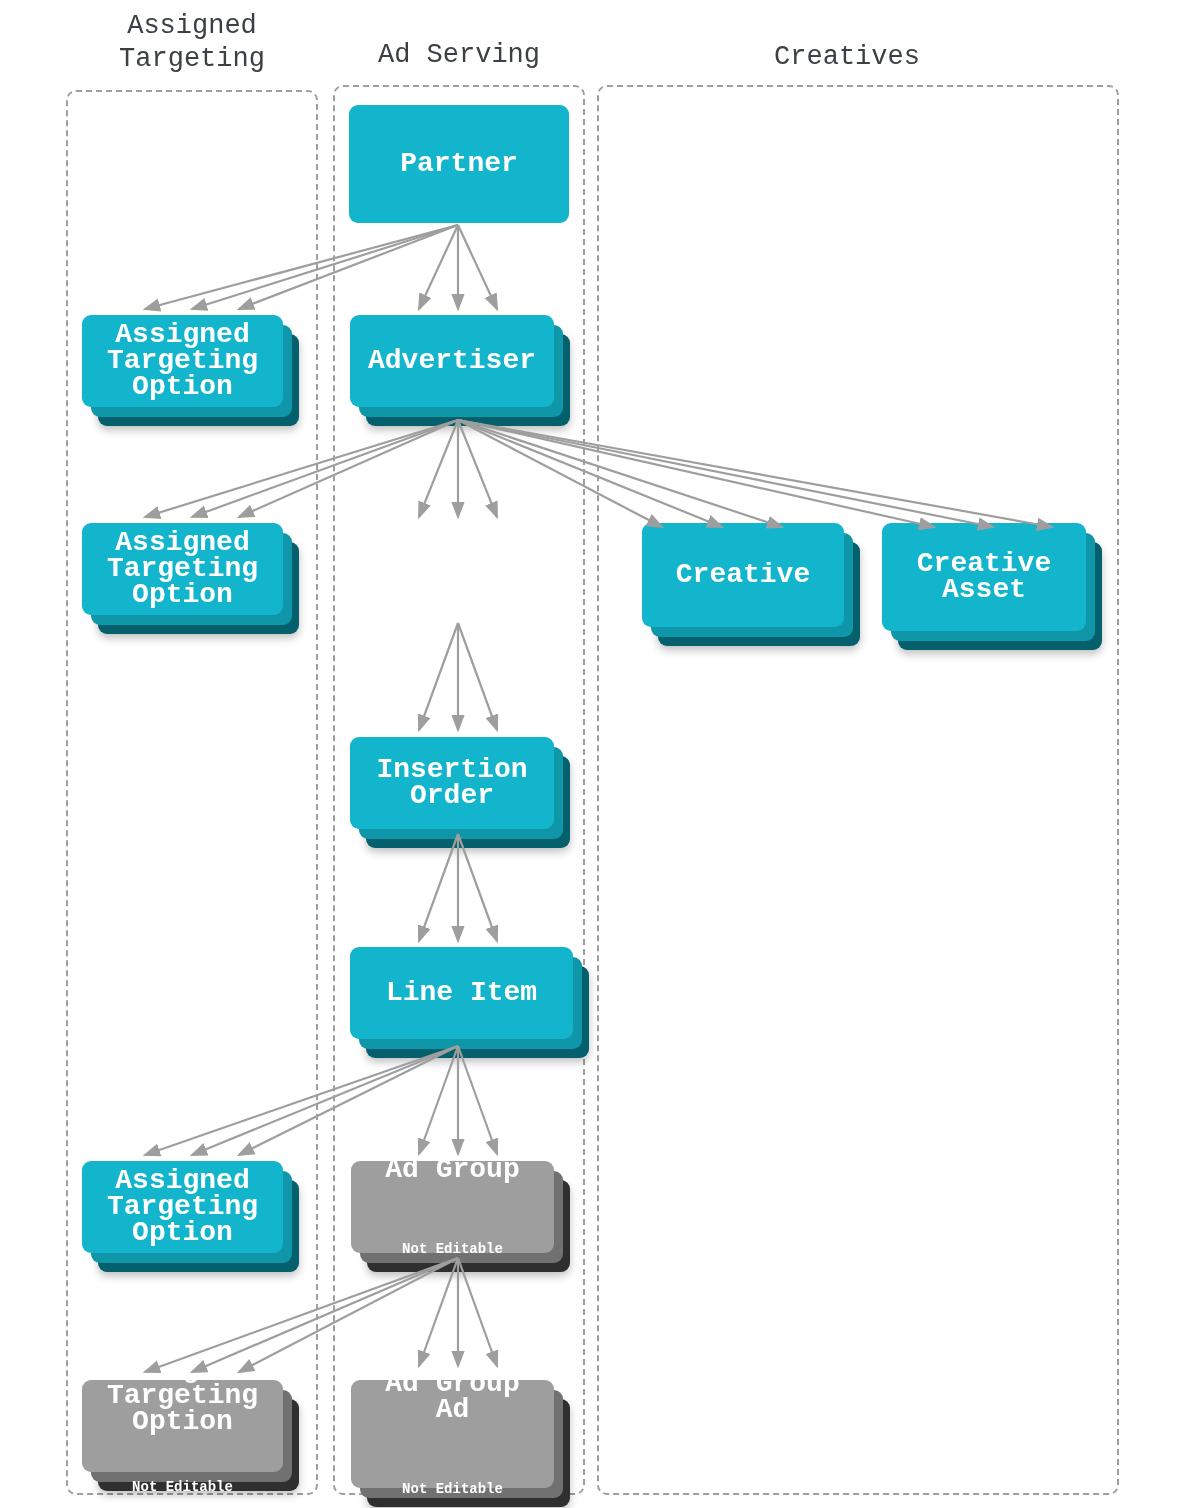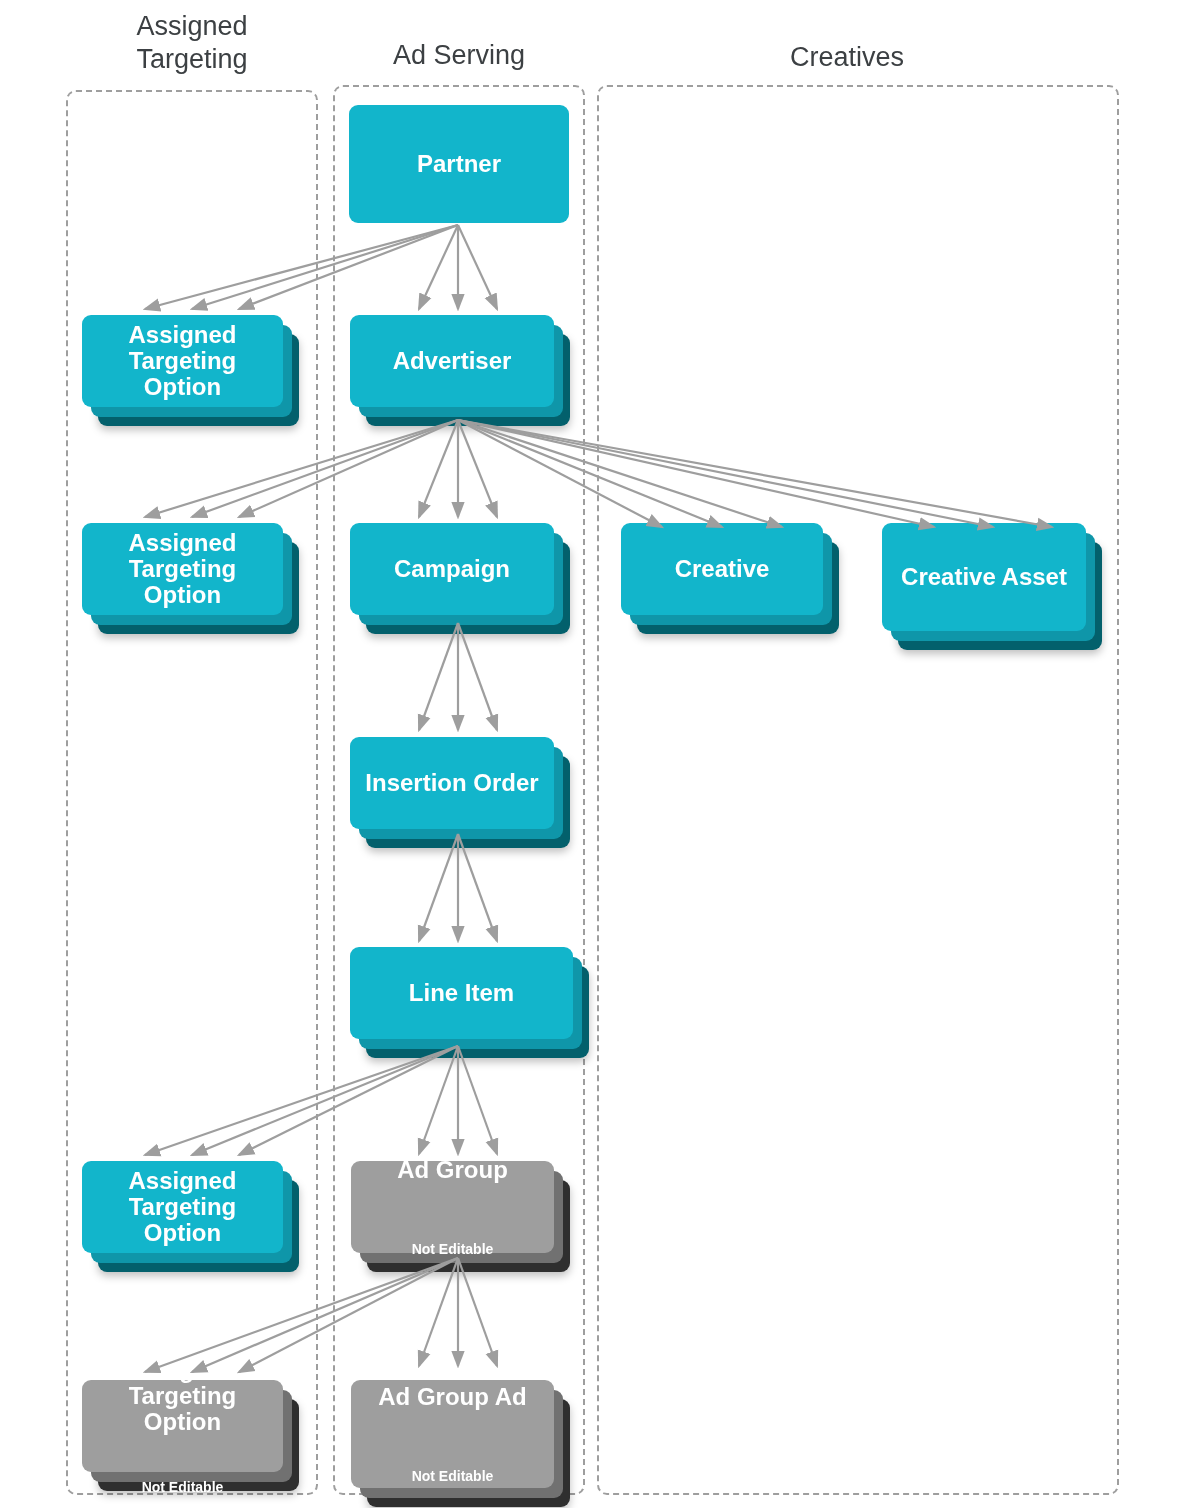--- a/index.html
+++ b/index.html
@@ -1,18 +1,18 @@
 <!DOCTYPE html>
 <html style="--teal-main: #12b5cb; --teal-mid: #0f96a9; --teal-dark: #03606c; --gray-main: #9e9e9e; --gray-mid: #717171; --gray-dark: #2f2f2f; --arrow: #9e9e9e; --border: #9e9e9e; --header-text: #3c4043; --label-text: #ffffff; --background: #ffffff;"><head>
 <meta charset="utf-8">
 <style>
   html,body{margin:0;padding:0;background:#fff;}
   .canvas{
     position:relative;width:1184px;height:1508px;background:var(--background,#fff);
-    font-family:Liberation Sans, sans-serif;overflow:hidden;
+    font-family:Liberation Mono, monospace;overflow:hidden;
   }
   
   .col{position:absolute;border:2px dashed var(--border,#9e9e9e);border-radius:10px;box-sizing:border-box;}
   .col1{left:66px;top:90px;width:252px;height:1405px;}
   .col2{left:333px;top:85px;width:252px;height:1410px;}
   .col3{left:597px;top:85px;width:522px;height:1410px;}
   
   .hdr{position:absolute;color:var(--header-text,#3c4043);font-size:27px;line-height:33px;
        text-align:center;white-space:pre-line;}
   .h1{left:66px;top:10px;width:252px;}
@@ -24,31 +24,31 @@
   .l2{transform:translate(9px,10px);}
   .l3{transform:translate(16px,19px);box-shadow:0 4px 8px rgba(0,0,0,.25);}
   .teal .main{background:var(--teal-main,#12b5cb);}
   .teal .l2{background:var(--teal-mid,#0f96a9);}
   .teal .l3{background:var(--teal-dark,#03606c);}
   .gray .main{background:var(--gray-main,#9e9e9e);gap:36px;}
   .gray .l2{background:var(--gray-mid,#717171);}
   .gray .l3{background:var(--gray-dark,#2f2f2f);}
   .main{display:flex;flex-direction:column;align-items:center;justify-content:center;
         color:var(--label-text,#fff);text-align:center;box-sizing:border-box;padding:6px 10px;}
-  .label{font-size:24px;font-weight:bold;line-height:26px;white-space:pre-line;}
+  .label{font-size:28px;font-weight:bold;line-height:26px;white-space:pre-line;}
   .note{font-size:14px;font-weight:bold;line-height:17px;}
   .gap-lg .note{margin-top:22px;}
   .gap-sm .note{margin-top:8px;}
   
   .pos-partner{left:349px;top:105px;width:220px;height:118px;}
   .pos-ato-partner{left:82px;top:315px;width:201px;height:92px;}
   .pos-advertiser{left:350px;top:315px;width:204px;height:92px;}
   .pos-ato-advertiser{left:82px;top:523px;width:201px;height:92px;}
   .pos-campaign{left:350px;top:523px;width:204px;height:92px;}
-  .pos-creative{left:621px;top:523px;width:202px;height:92px;}
+  .pos-creative{left:642px;top:523px;width:202px;height:104px;}
   .pos-creative-asset{left:882px;top:523px;width:204px;height:108px;}
   .pos-insertion-order{left:350px;top:737px;width:204px;height:92px;border-radius:14px;}
   .pos-line-item{left:350px;top:947px;width:204px;height:92px;padding-left:19px;}
   .pos-ato-line-item{left:82px;top:1161px;width:201px;height:92px;}
   .pos-ad-group{left:351px;top:1161px;width:203px;height:92px;}
   .pos-ato-ad-group{left:82px;top:1380px;width:201px;height:92px;}
   .pos-ad-group-ad{left:351px;top:1380px;width:203px;height:108px;}
   
   .arrows{position:absolute;left:0;top:0;width:1184px;height:1508px;pointer-events:none;}
   .arrows line{stroke:var(--arrow,#9e9e9e);stroke-width:2.2;}
@@ -94,27 +94,20 @@
   <div class="node teal pos-ato-advertiser">
     <div class="layer l3"></div>
     <div class="layer l2"></div>
     <div class="layer main">
       <span class="label">Assigned
 Targeting
 Option</span>
     </div>
   </div>
 
-  <div class="node teal pos-campaign">
-    <div class="layer l3"></div>
-    <div class="layer l2"></div>
-    <div class="layer main">
-      <span class="label">Campaign</span>
-    </div>
-  </div>
 
   <div class="node teal pos-creative">
     <div class="layer l3"></div>
     <div class="layer l2"></div>
     <div class="layer main">
       <span class="label">Creative</span>
     </div>
   </div>
 
   <div class="node teal pos-creative-asset">

